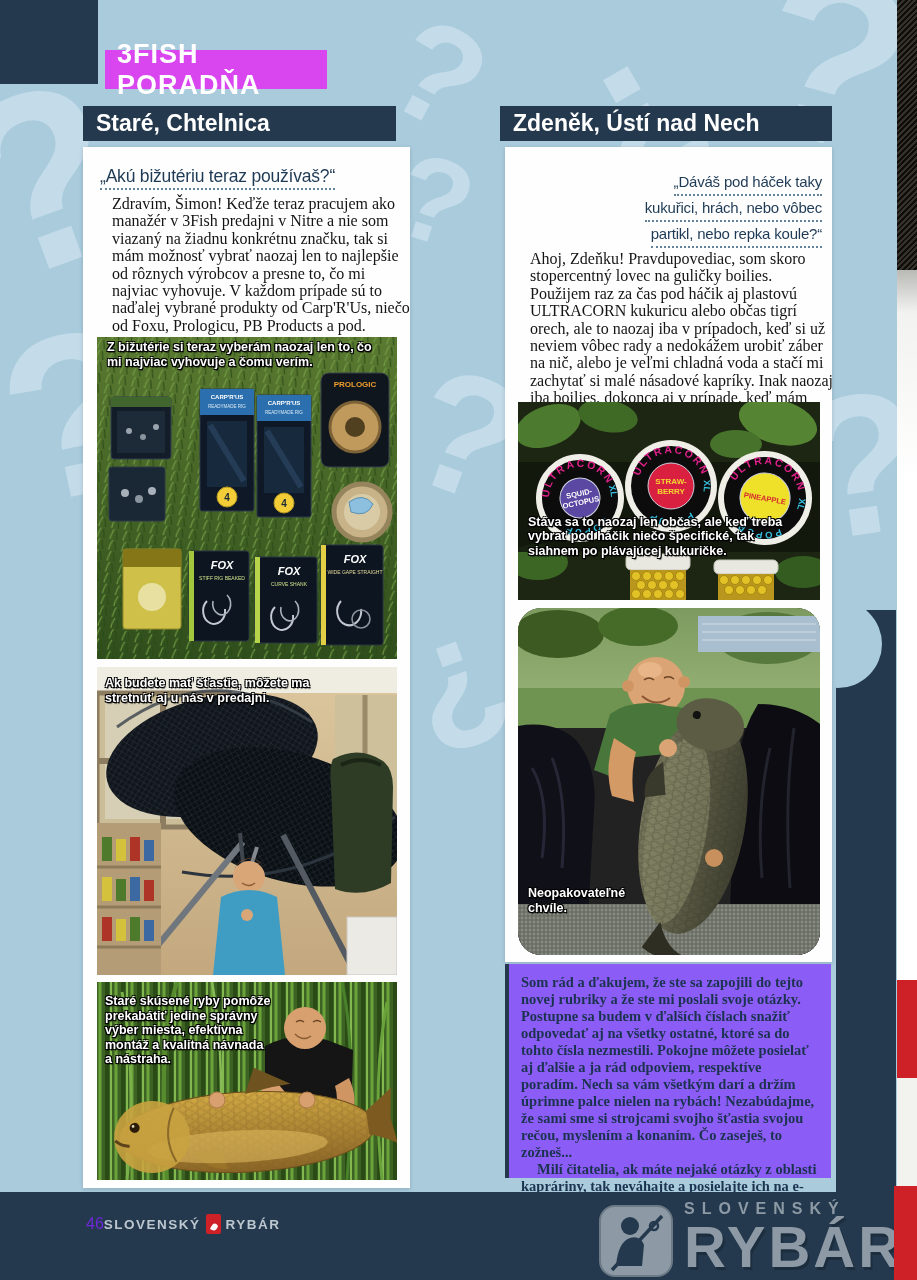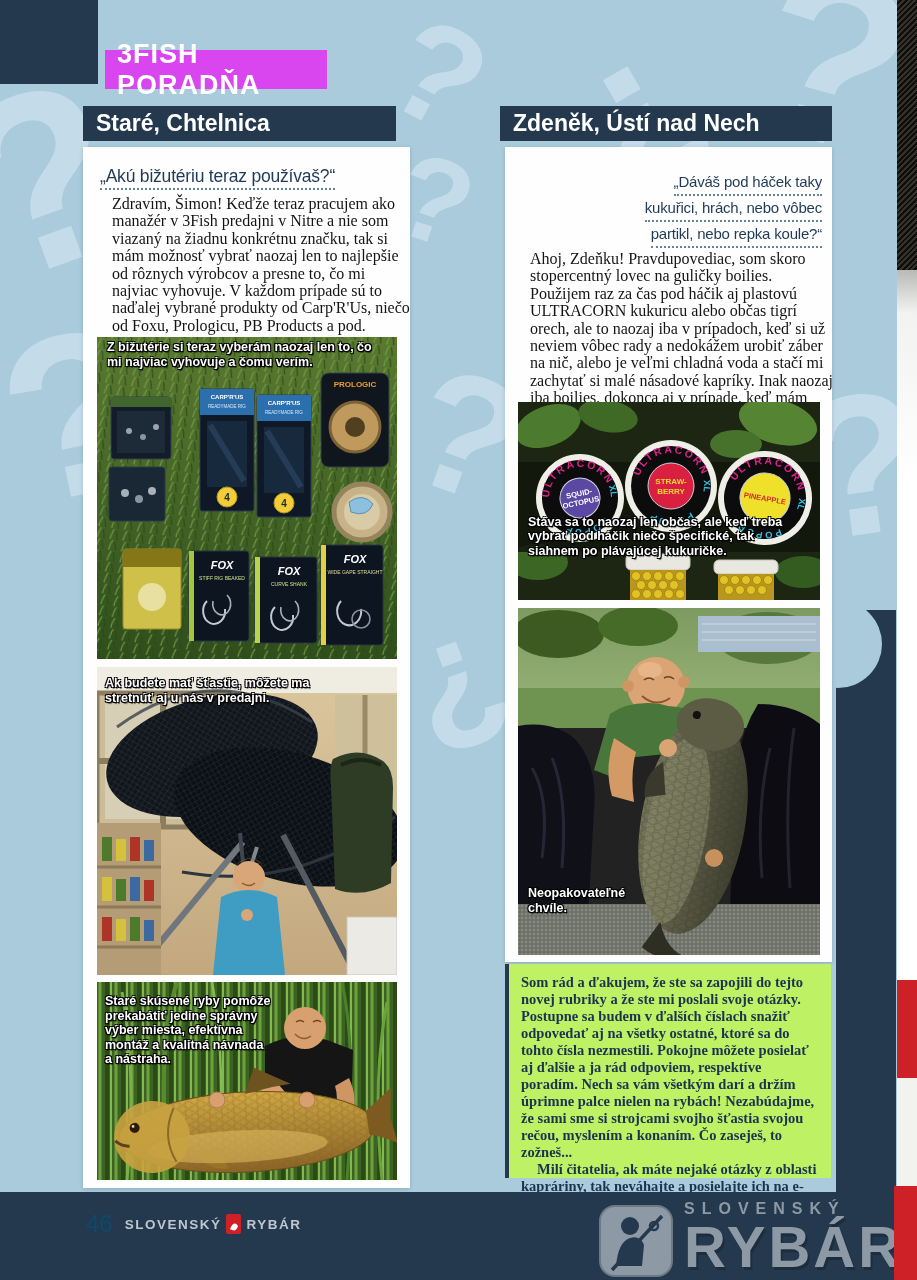--- a/index.html
+++ b/index.html
@@ -360,21 +360,21 @@
           <circle cx="211" cy="188" r="4.5"></circle>
             <circle cx="222" cy="188" r="4.5"></circle>
             <circle cx="233" cy="188" r="4.5"></circle>
             <circle cx="244" cy="188" r="4.5"></circle>
         </g>
       </g>
     </svg>
     <div class="cap" style="left:10px;bottom:42px;width:265px;">Stáva sa to naozaj len občas, ale keď treba vybrať pod háčik niečo špecifické, tak siahnem po plávajúcej kukuričke.</div>
   </div>
 
-  <div class="photo" style="left:518px;top:608px;width:302px;height:347px;">
+  <div class="photo" style="left:518px;top:608px;width:302px;height:347px;border-radius:23px;">
     <svg width="302" height="347" viewBox="0 0 302 347">
       <defs>
         <linearGradient id="r2sky" x1="0" y1="0" x2="0" y2="1">
           <stop offset="0" stop-color="#7d9a60"></stop>
             <stop offset="1" stop-color="#95b074"></stop>
         </linearGradient>
         <linearGradient id="fishG" x1="0" y1="0" x2="1" y2="0">
           <stop offset="0" stop-color="#75755a"></stop>
             <stop offset="1" stop-color="#3f3f30"></stop>
         </linearGradient>
@@ -422,29 +422,29 @@
         <circle cx="160" cy="108" r="4" fill="#111"></circle>
         <path d="M135,160 q-18,16 -12,38 l20,-6 z" fill="#3a3a2c"></path>
         <path d="M160,318 q10,26 30,30 q-26,10 -44,-2 z" fill="#2e2e22"></path>
       </g>
       <circle cx="150" cy="140" r="9" fill="#dba474"></circle>
       <circle cx="196" cy="250" r="9" fill="#c8905c"></circle>
     </svg>
     <div class="cap" style="left:10px;top:278px;width:120px;">Neopakovateľné chvíle.</div>
   </div>
 
-  <div class="abs" style="left:505px;top:964px;width:326px;height:214px;background:#bef264;border-left:4px solid #24394d;padding:10px 12px;">
+  <div class="abs" style="left:505px;top:964px;width:326px;height:214px;background:#8b5cf6;border-left:4px solid #24394d;padding:10px 12px;">
     <p class="closing">Som rád a ďakujem, že ste sa zapojili do tejto novej rubriky a že ste mi poslali svoje otázky. Postupne sa budem v ďalších číslach snažiť odpovedať aj na všetky ostatné, ktoré sa do tohto čísla nezmestili. Pokojne môžete posielať aj ďalšie a ja rád odpoviem, respektíve poradím. Nech sa vám všetkým darí a držím úprimne palce nielen na rybách! Nezabúdajme, že sami sme si strojcami svojho šťastia svojou rečou, myslením a konaním. Čo zaseješ, to zožneš...</p>
     <p class="closing indent">Milí čitatelia, ak máte nejaké otázky z oblasti kapráriny, tak neváhajte a posielajte ich na e-mail: clanky@slovenskyrybar.sk alebo na svihorik@3fish.sk.</p>
   </div>
 
   <div class="abs" style="left:0;top:1192px;width:917px;height:88px;background:#24394d;"></div>
 
   <div class="abs" style="left:86px;top:1212px;height:24px;display:flex;align-items:center;">
-    <span style="color:#0c4a6e;font-size:24px;margin-right:12px;">46</span>
+    <span style="color:#6d28d9;font-size:16px;">46</span>
     <span class="footer-small">SLOVENSKÝ</span>
     <svg width="15" height="20" viewBox="0 0 15 20" style="margin:0 5px;">
       <rect width="15" height="20" rx="2" fill="#cd2027"></rect>
       <path d="M4,15 q4,-9 8,-3 q-2,7 -8,3 z" fill="#fff"></path>
     </svg>
     <span class="footer-small">RYBÁR</span>
   </div>
 
   <div class="abs" style="left:598px;top:1200px;display:flex;align-items:flex-start;">
     <svg width="76" height="74" viewBox="0 0 76 74" style="margin-top:4px;">

